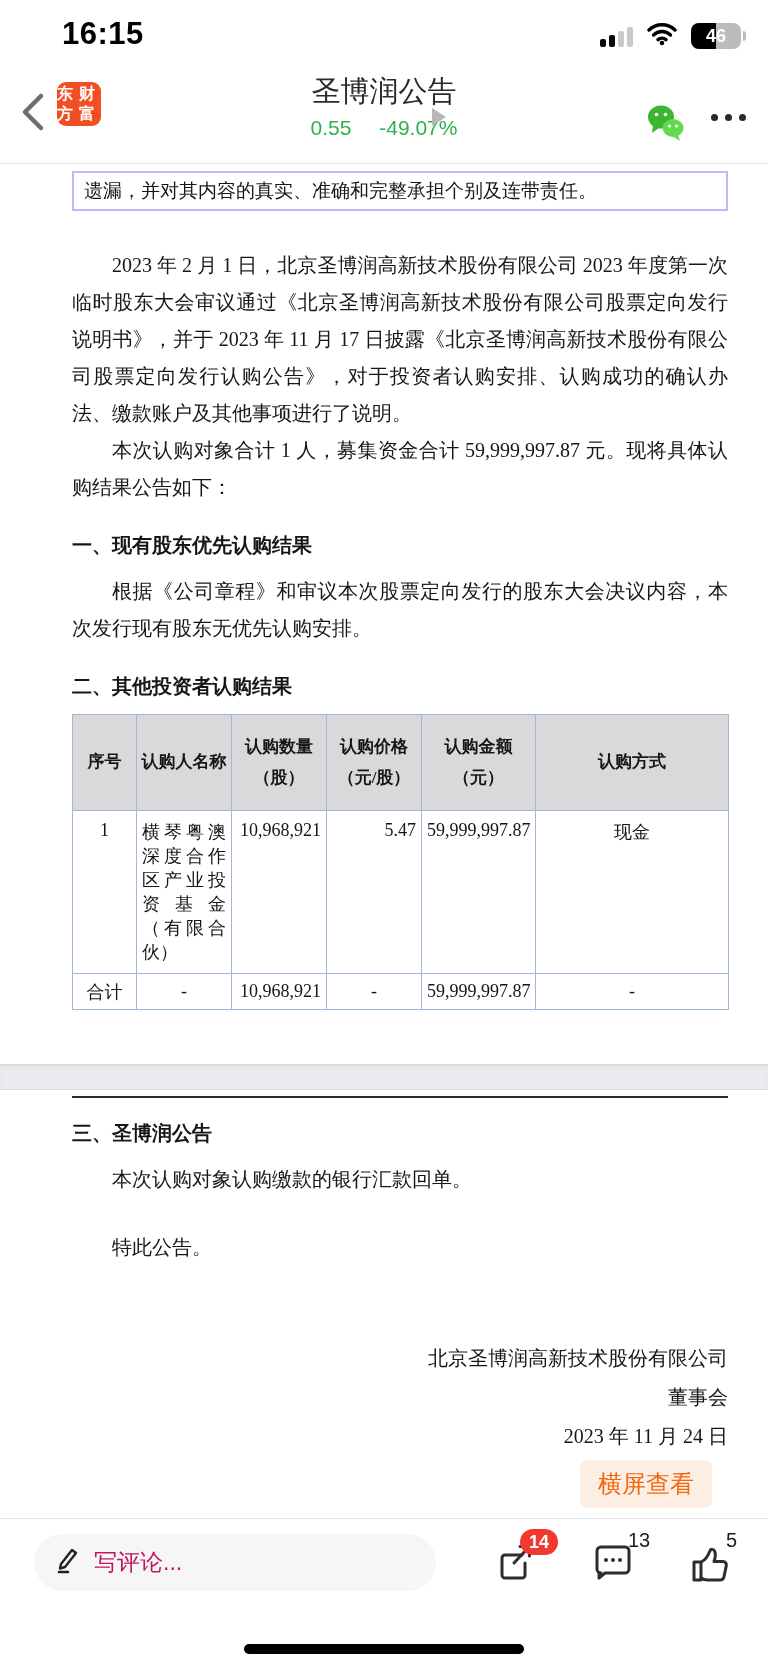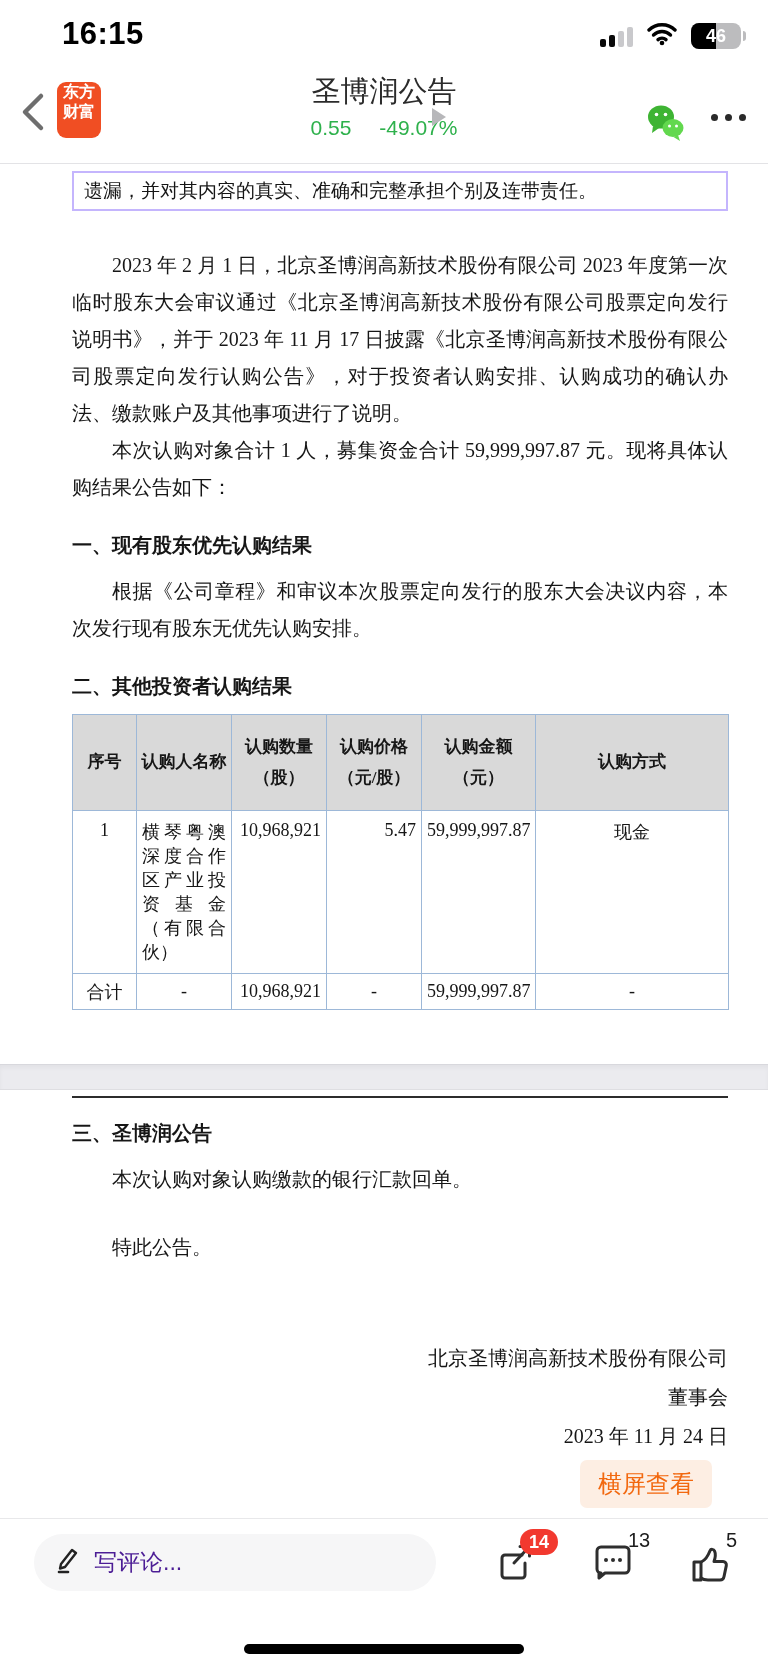--- a/index.html
+++ b/index.html
@@ -15,22 +15,22 @@
   .cell-bars i.on { background:#0a0a0a; }
   .battery { position:relative; width:50px; height:26px; border-radius:8px; overflow:hidden; background:#bcbcbe; }
   .battery .fill { position:absolute; left:0; top:0; bottom:0; width:50%; background:#000; }
   .battery .pct { position:absolute; inset:0; display:flex; align-items:center; justify-content:center;
     color:#fff; font-size:18px; font-weight:700; }
   .bat-nub { width:3px; height:10px; background:#bcbcbe; border-radius:0 3px 3px 0; margin-left:-12px; }
 
   
   #nav-bar { position:absolute; top:62px; left:0; width:768px; height:102px; background:#fff; border-bottom:1px solid #e3e3e6; }
   .back { position:absolute; left:20px; top:30px; width:34px; height:40px; cursor:pointer; }
-  .logo { position:absolute; left:57px; top:20px; width:44px; height:56px; background:#f04e23; border-radius:9px;
-    color:#fff; font-size:16px; font-weight:700; line-height:1.25; display:flex; flex-direction:column;
+  .logo { position:absolute; left:57px; top:20px; width:44px; height:44px; background:#f04e23; border-radius:9px;
+    color:#fff; font-size:16px; font-weight:700; line-height:1.25; display:flex; flex-direction:row;
     align-items:center; justify-content:flex-start; }
   .title-wrap { position:absolute; left:0; top:10px; width:100%; text-align:center; }
   .nav-title { font-size:29px; color:#2b2b2b; font-weight:500; }
   .nav-sub { margin-top:4px; font-size:21px; color:#2eb14c; }
   .nav-sub .chg { margin-left:22px; }
   .play-arrow { position:absolute; left:432px; top:46px; width:0; height:0;
     border-left:14px solid #b7b7ba; border-top:9px solid transparent; border-bottom:9px solid transparent; }
   .wechat { position:absolute; right:80px; top:42px; width:44px; height:36px; cursor:pointer; }
   .more-dots { position:absolute; right:22px; top:52px; display:flex; gap:7px; cursor:pointer; }
   .more-dots i { width:7px; height:7px; border-radius:50%; background:#2a2a2a; }
@@ -71,21 +71,21 @@
   .sig-date { margin-top:12px; }
   .landscape-btn { display:block; margin:10px 16px 0 auto; background:#fdeee3; color:#f2680f;
     font-size:24px; border:none; border-radius:7px; padding:8px 18px; cursor:pointer;
     font-family:"Liberation Sans","DejaVu Sans",sans-serif; }
 
   
   #bottom-bar { position:absolute; top:1518px; left:0; width:768px; height:88px; background:#fff;
     border-top:1px solid #e8e8ea; display:flex; align-items:center; }
   .comment-input { position:relative; margin-left:34px; width:402px; height:57px; background:#f6f6f7;
     border-radius:29px; display:flex; align-items:center; padding-left:20px; cursor:text; }
-  .comment-input .ph { margin-left:14px; font-size:23px; color:#4c1d95; }
+  .comment-input .ph { margin-left:14px; font-size:23px; color:#be185d; }
   .tool { position:relative; margin-left:58px; width:40px; height:40px; cursor:pointer; }
   .tool svg { display:block; }
   .badge { position:absolute; top:-14px; left:26px; background:#f2392f; color:#fff; font-size:18px;
     font-weight:600; border-radius:14px; padding:1px 9px; line-height:24px; }
   .cnt { position:absolute; top:-14px; left:36px; font-size:20px; color:#1d1d1d; }
 
   .home-indicator { position:absolute; top:1644px; left:244px; width:280px; height:10px;
     border-radius:6px; background:#000; }
 </style>
 </head>

